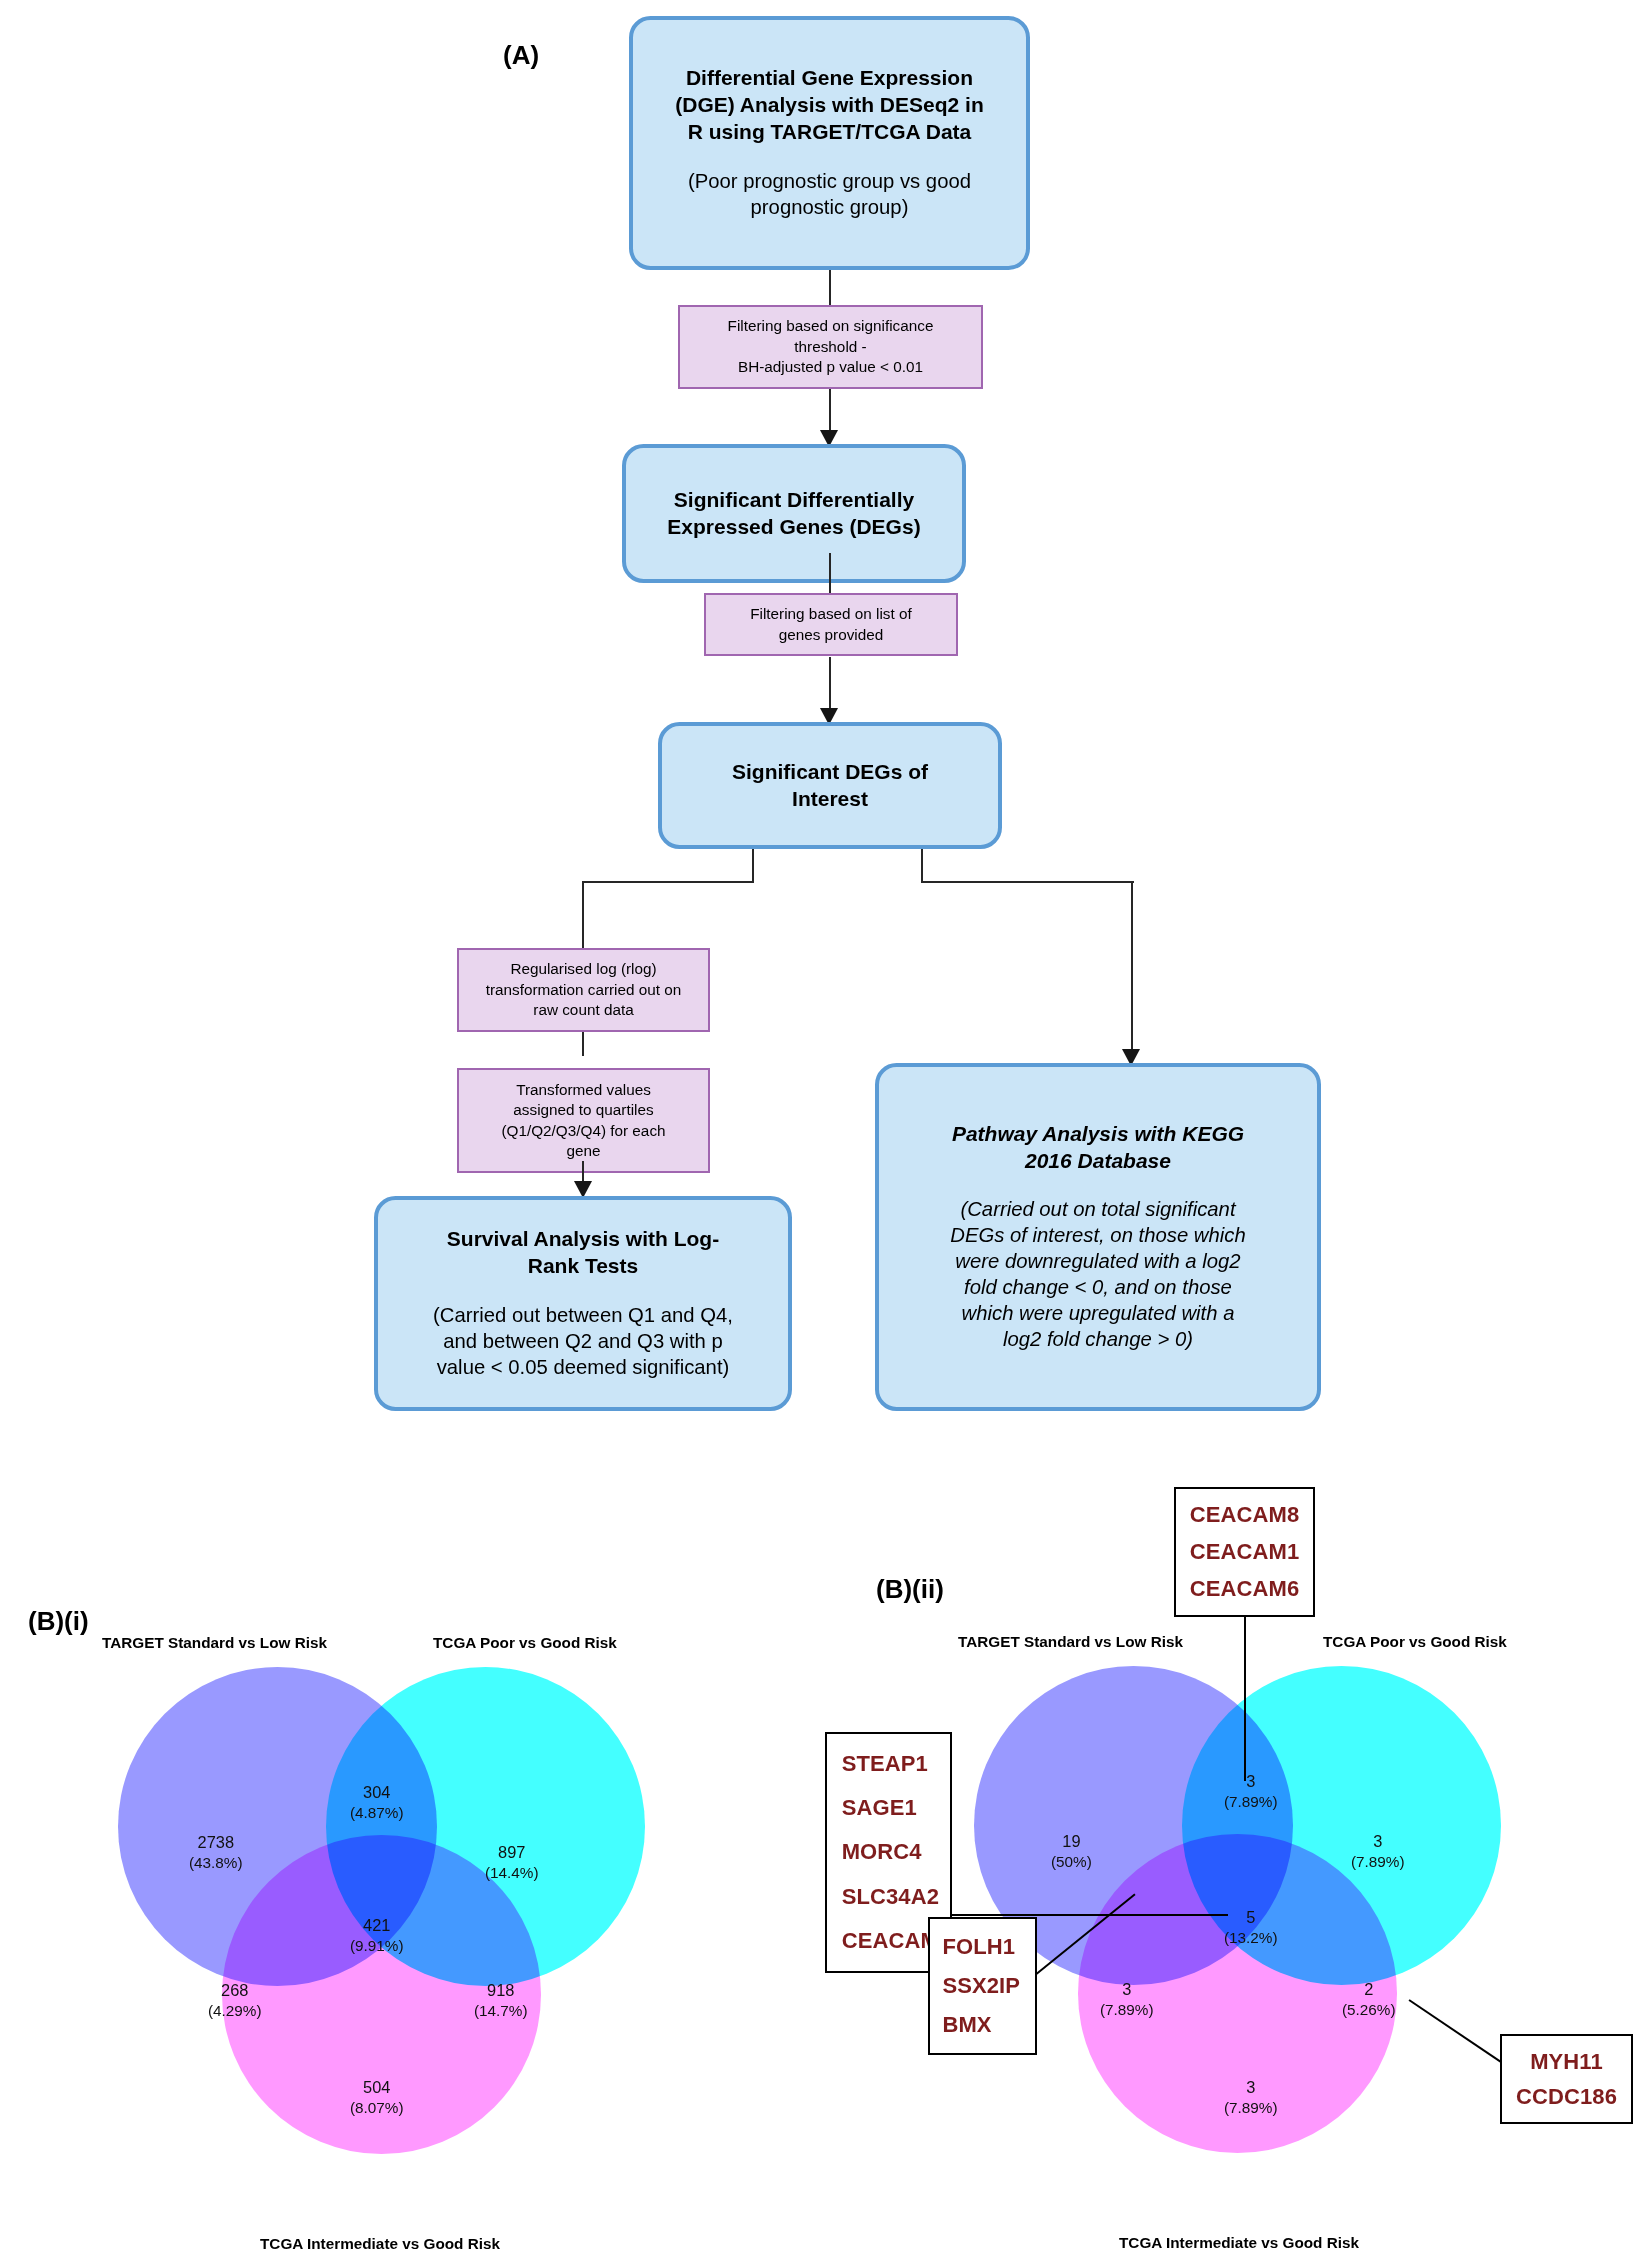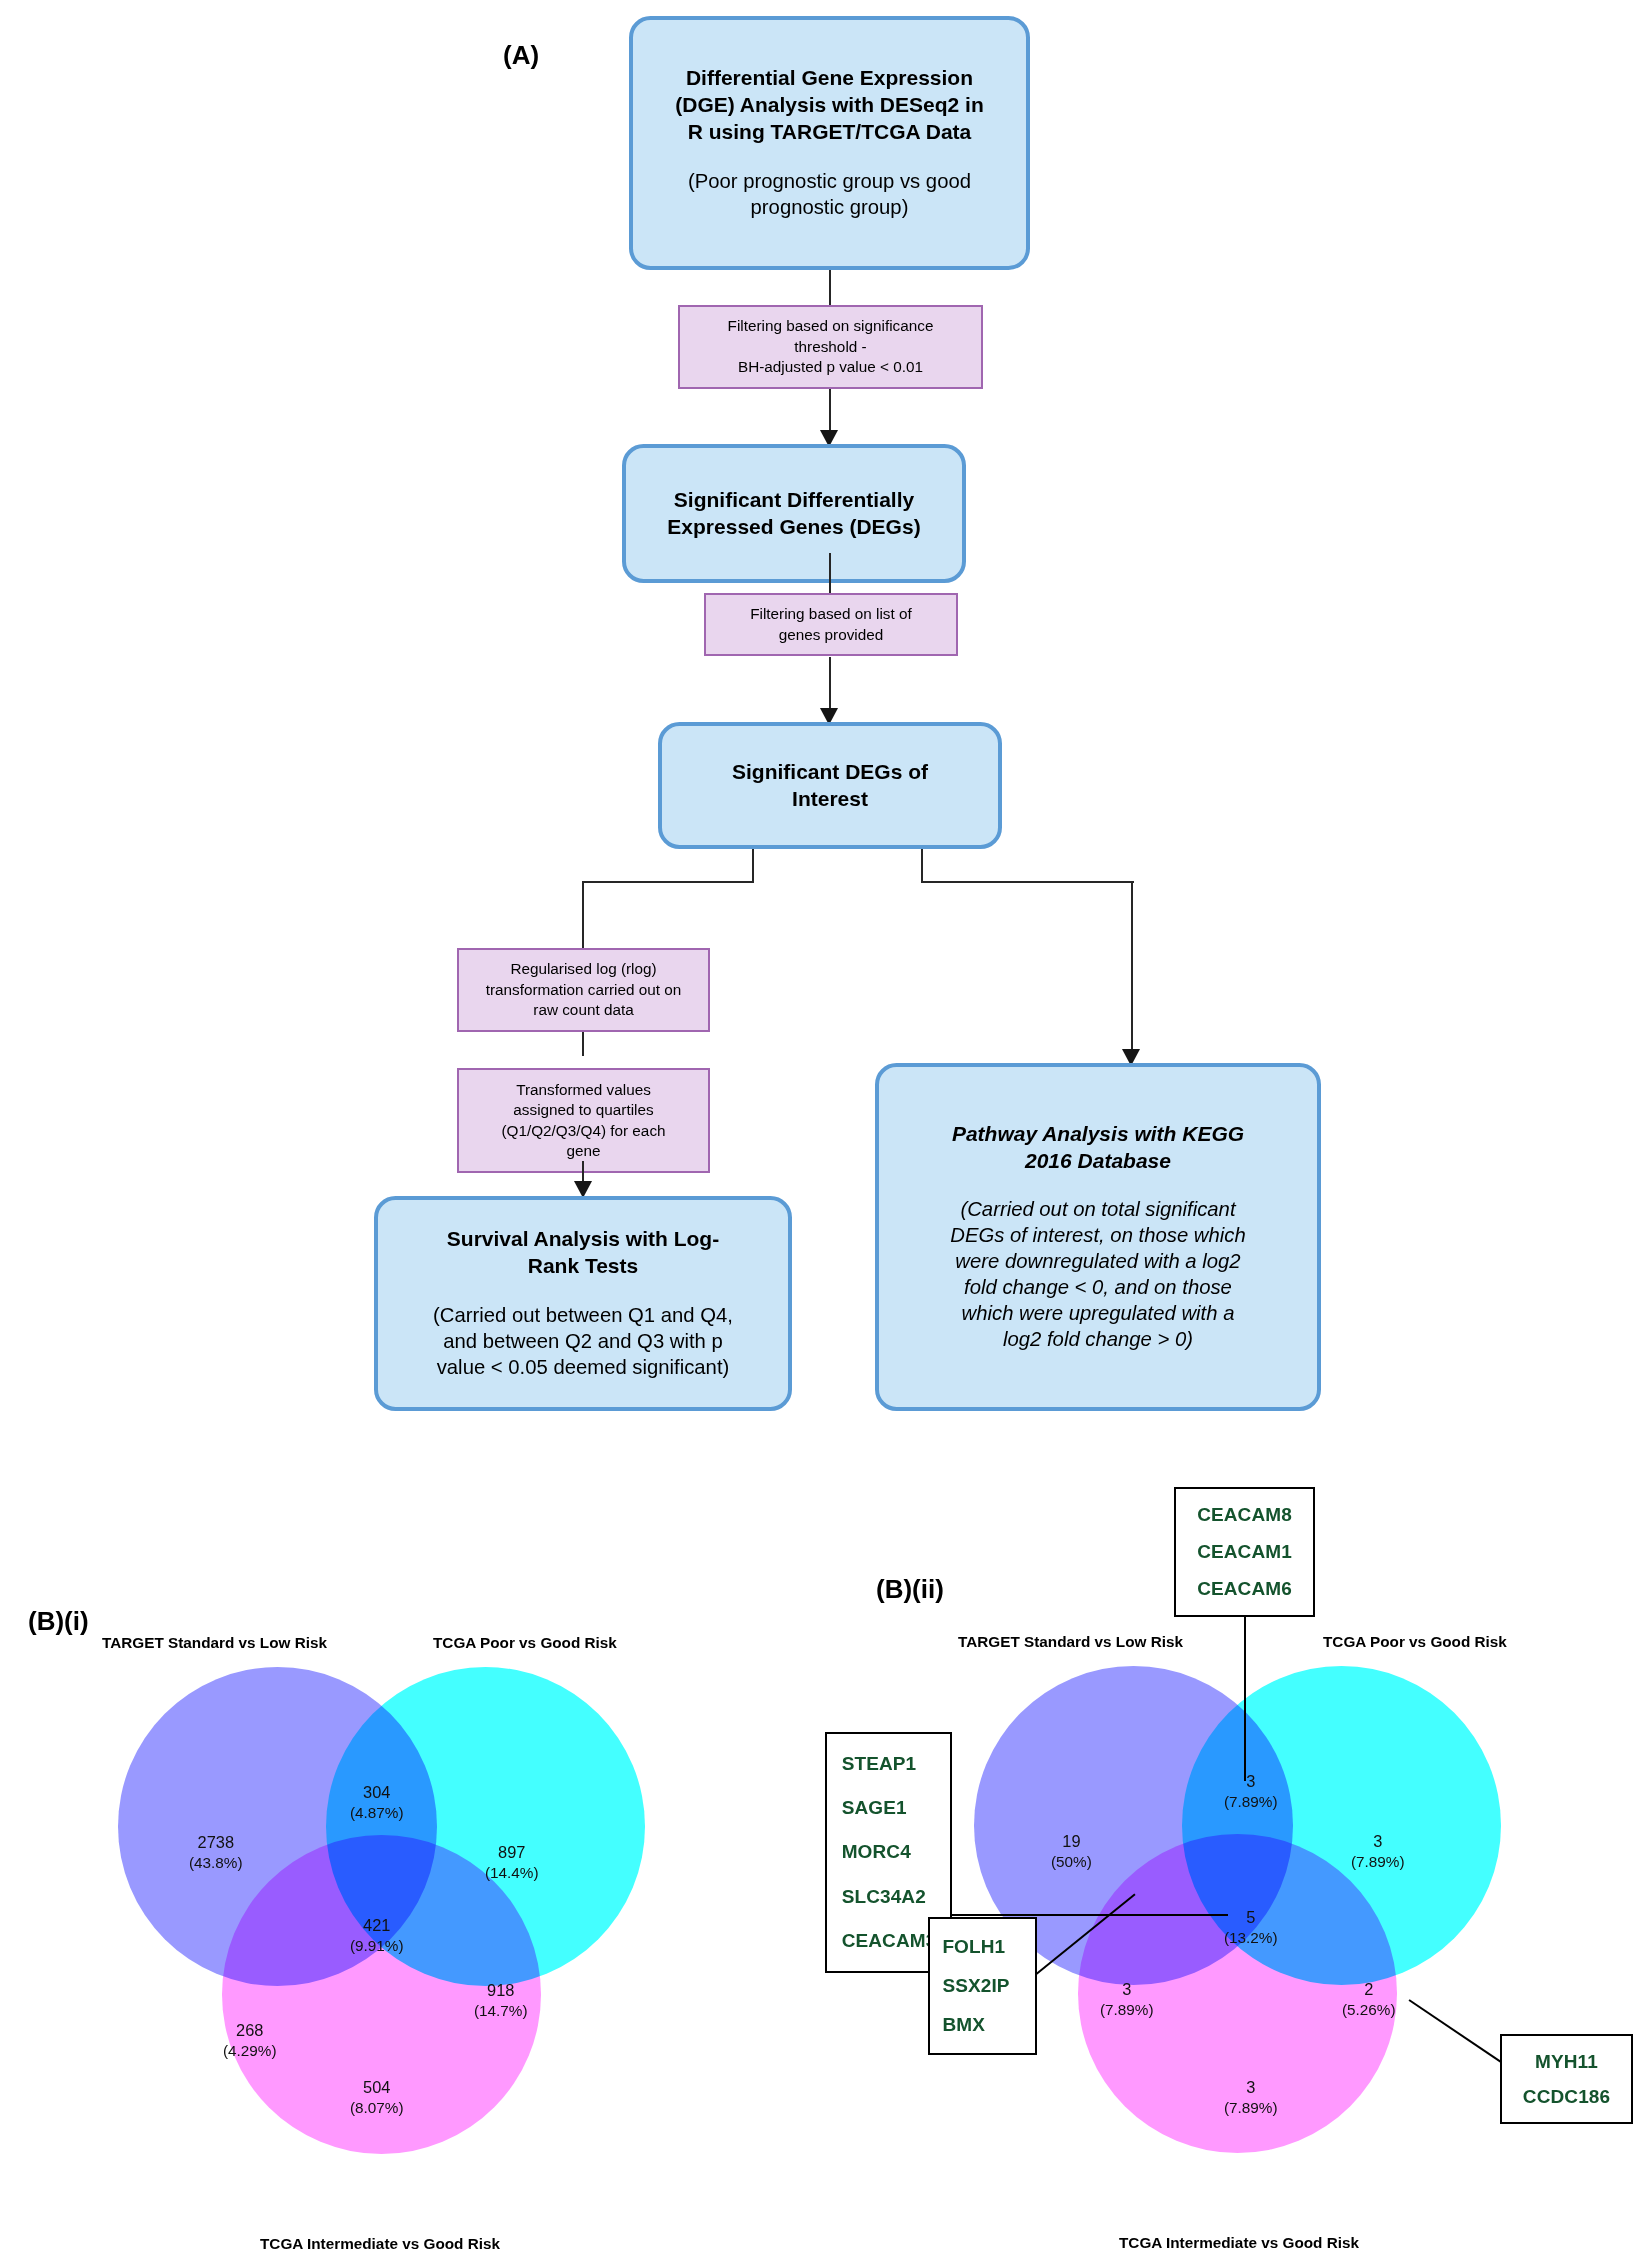--- a/index.html
+++ b/index.html
@@ -115,23 +115,23 @@
     background: #ffffff;
     z-index: 40;
     display: flex;
     flex-direction: column;
     justify-content: space-around;
     align-items: center;
     padding: 8px 5.7px;
     box-sizing: border-box;
   }
   .gene-box .gene {
-    font-size: 19px;
+    font-size: 22px;
     font-weight: bold;
-    color: #14532d;
+    color: #7f1d1d;
     letter-spacing: 0.1px;
     white-space: nowrap;
     text-align: center;
   }
   .leader { position: absolute; background: #000; z-index: 35; }
 </style>
 </head>
 <body>
 
 <div id="flowchart">
@@ -246,21 +246,21 @@
     <span class="v-pct">(4.87%)</span>
   </div>
   <div class="venn-label" style="left:485px; top:283px;margin-top:10px;">
     <span class="v-num">897</span>
     <span class="v-pct">(14.4%)</span>
   </div>
   <div class="venn-label" style="left:350px; top:366px;">
     <span class="v-num">421</span>
     <span class="v-pct">(9.91%)</span>
   </div>
-  <div class="venn-label" style="left:223px; top:431px;margin-top:40px;">
+  <div class="venn-label" style="left:208px; top:431px;">
     <span class="v-num">268</span>
     <span class="v-pct">(4.29%)</span>
   </div>
   <div class="venn-label" style="left:474px; top:431px;">
     <span class="v-num">918</span>
     <span class="v-pct">(14.7%)</span>
   </div>
   <div class="venn-label" style="left:350px; top:528px;">
     <span class="v-num">504</span>
     <span class="v-pct">(8.07%)</span>

